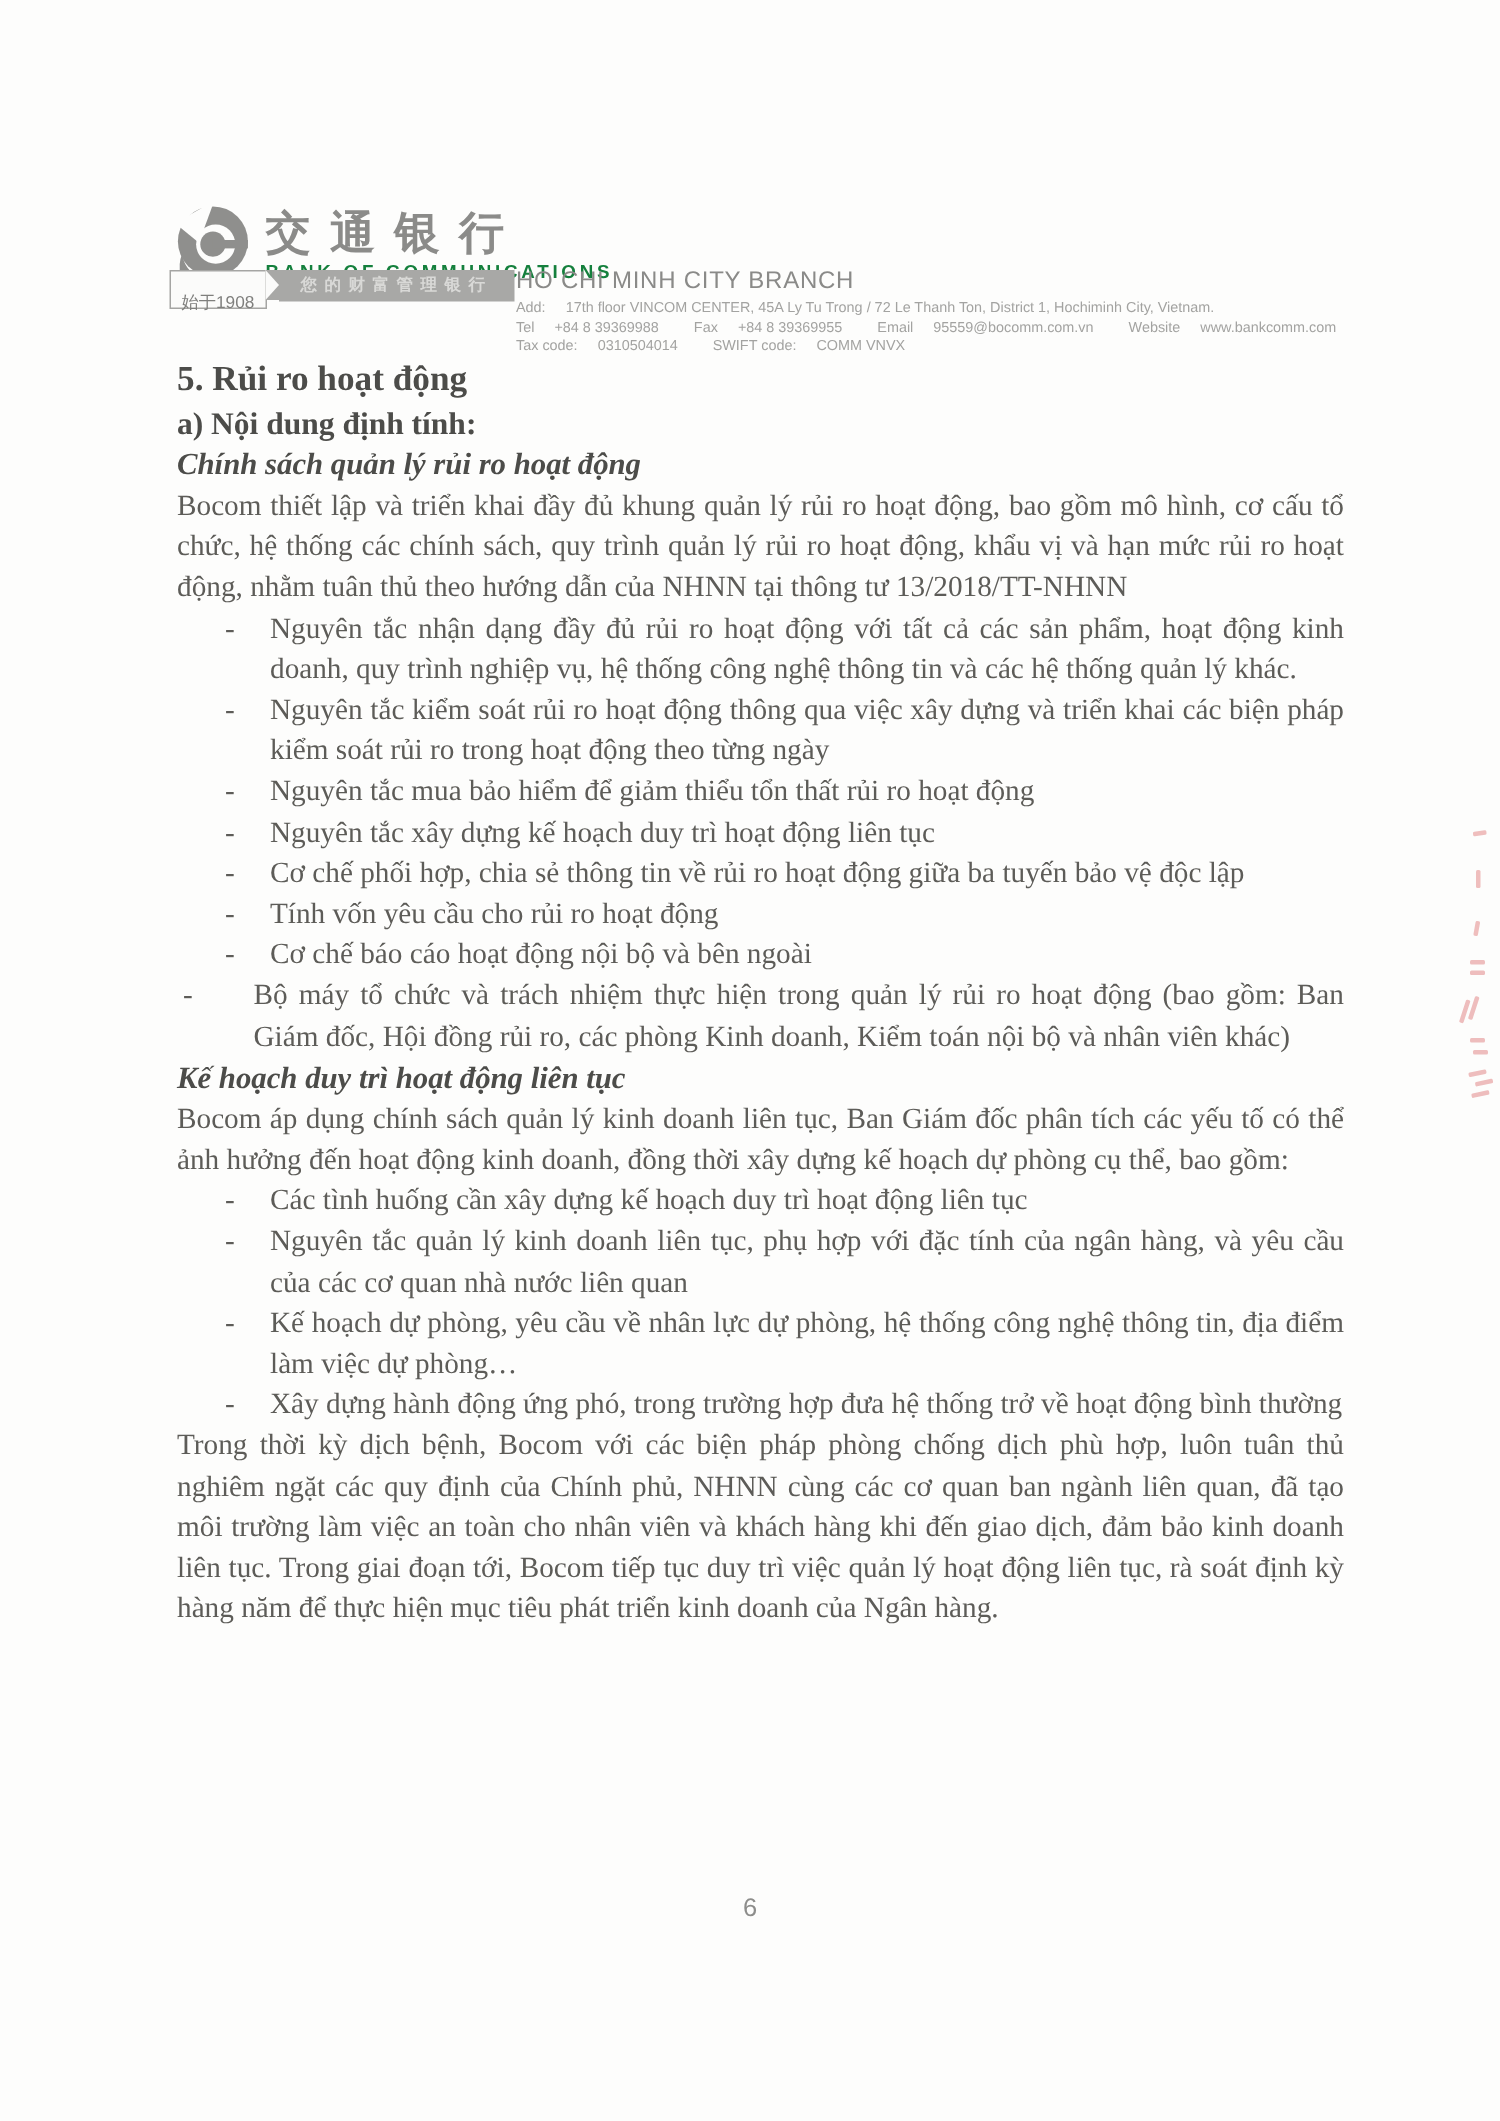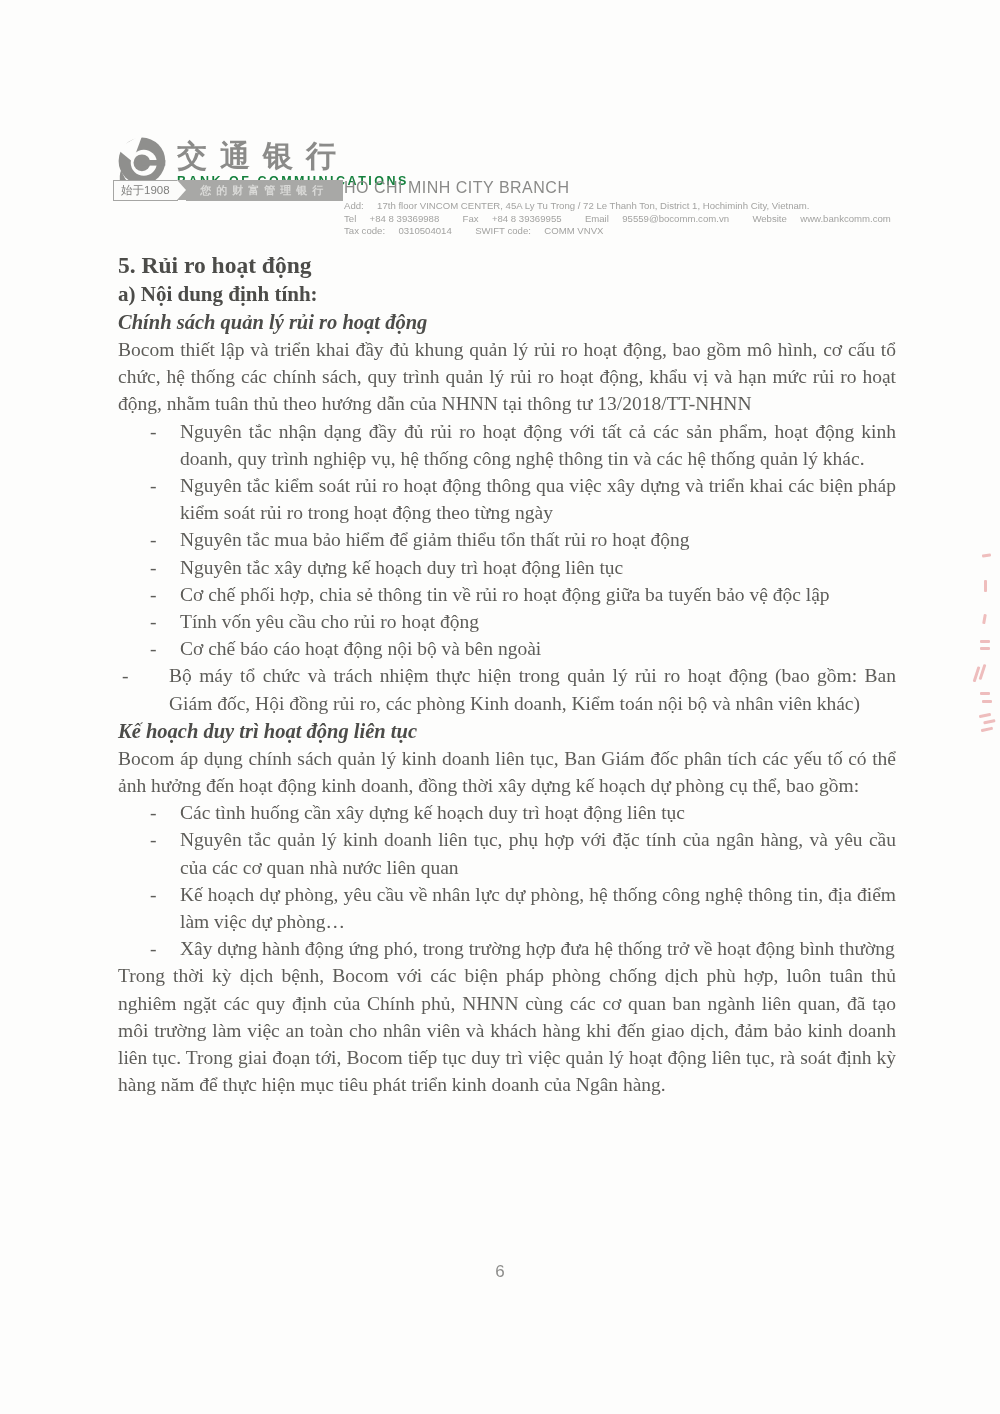--- a/index.html
+++ b/index.html
@@ -34,21 +34,21 @@
     color:#15803d; margin-top:1px; white-space:nowrap;
   }
   .banner {
     position:absolute; left:113px; top:180px; width:230px; height:21px;
     display:flex; align-items:stretch;
     font-family:"Liberation Sans", sans-serif;
   }
   .banner-year {
     background:#fbfbfa; border:1px solid #a5a5a3; color:#84848200;
     color:#7f7f7d; font-size:11.5px; line-height:19px;
-    padding:0 7px; white-space:nowrap;
+    padding:12px 7px; white-space:nowrap;
   }
   .banner-arrow {
     width:0; height:0; margin-left:-1px;
     border-top:10.5px solid transparent; border-bottom:10.5px solid transparent;
     border-left:9px solid #fbfbfa;
     position:relative; z-index:2; background:#a8a8a6;
   }
   .banner-slogan {
     flex:1; background:#a8a8a6; color:#d9d9d7;
     font-size:11px; line-height:21px; letter-spacing:5px;
@@ -64,21 +64,21 @@
     white-space:nowrap;
   }
   .branch-line {
     font-size:9.6px; line-height:12.5px; color:#a3a3a1; white-space:nowrap;
   }
   .branch-line .gap { display:inline-block; width:18px; }
   .branch-line .gap-s { display:inline-block; width:8px; }
 
   
   .main {
-    position:absolute; left:118px; top:250px; width:778px;
+    position:absolute; left:118px; top:238px; width:778px;
     font-size:19.5px; line-height:27.2px; color:#5d5c58;
   }
   .h1 {
     font-size:23.5px; font-weight:bold; color:#4c4c49; line-height:30px;
   }
   .h2 {
     font-size:21px; font-weight:bold; color:#4c4c49; line-height:28px;
   }
   .h3 {
     font-size:20.5px; font-weight:bold; font-style:italic;

